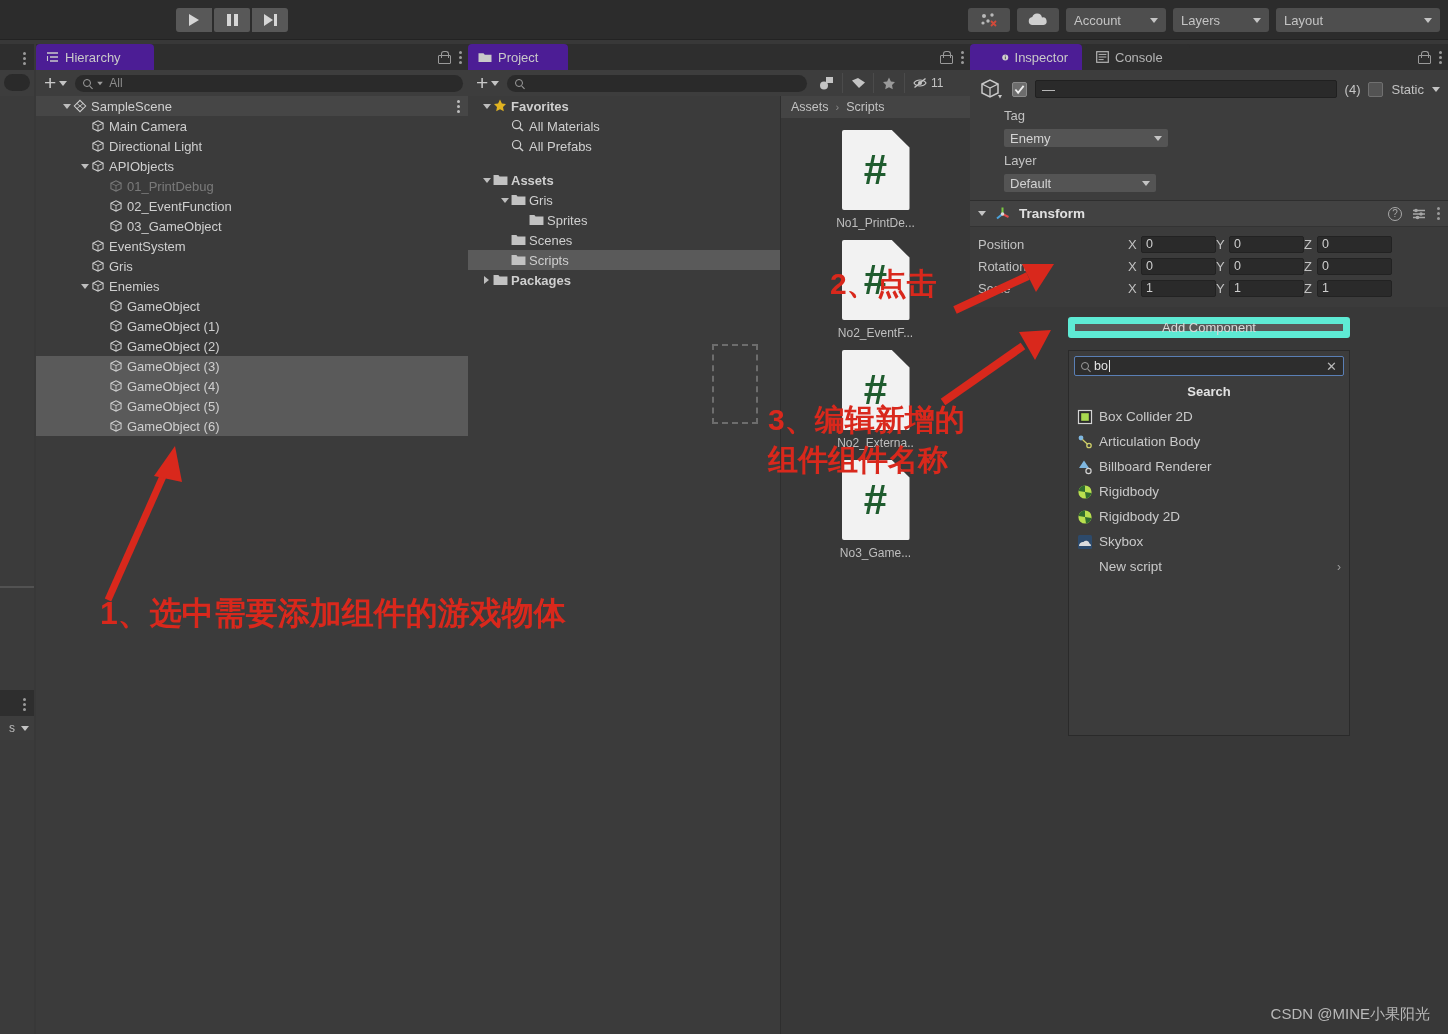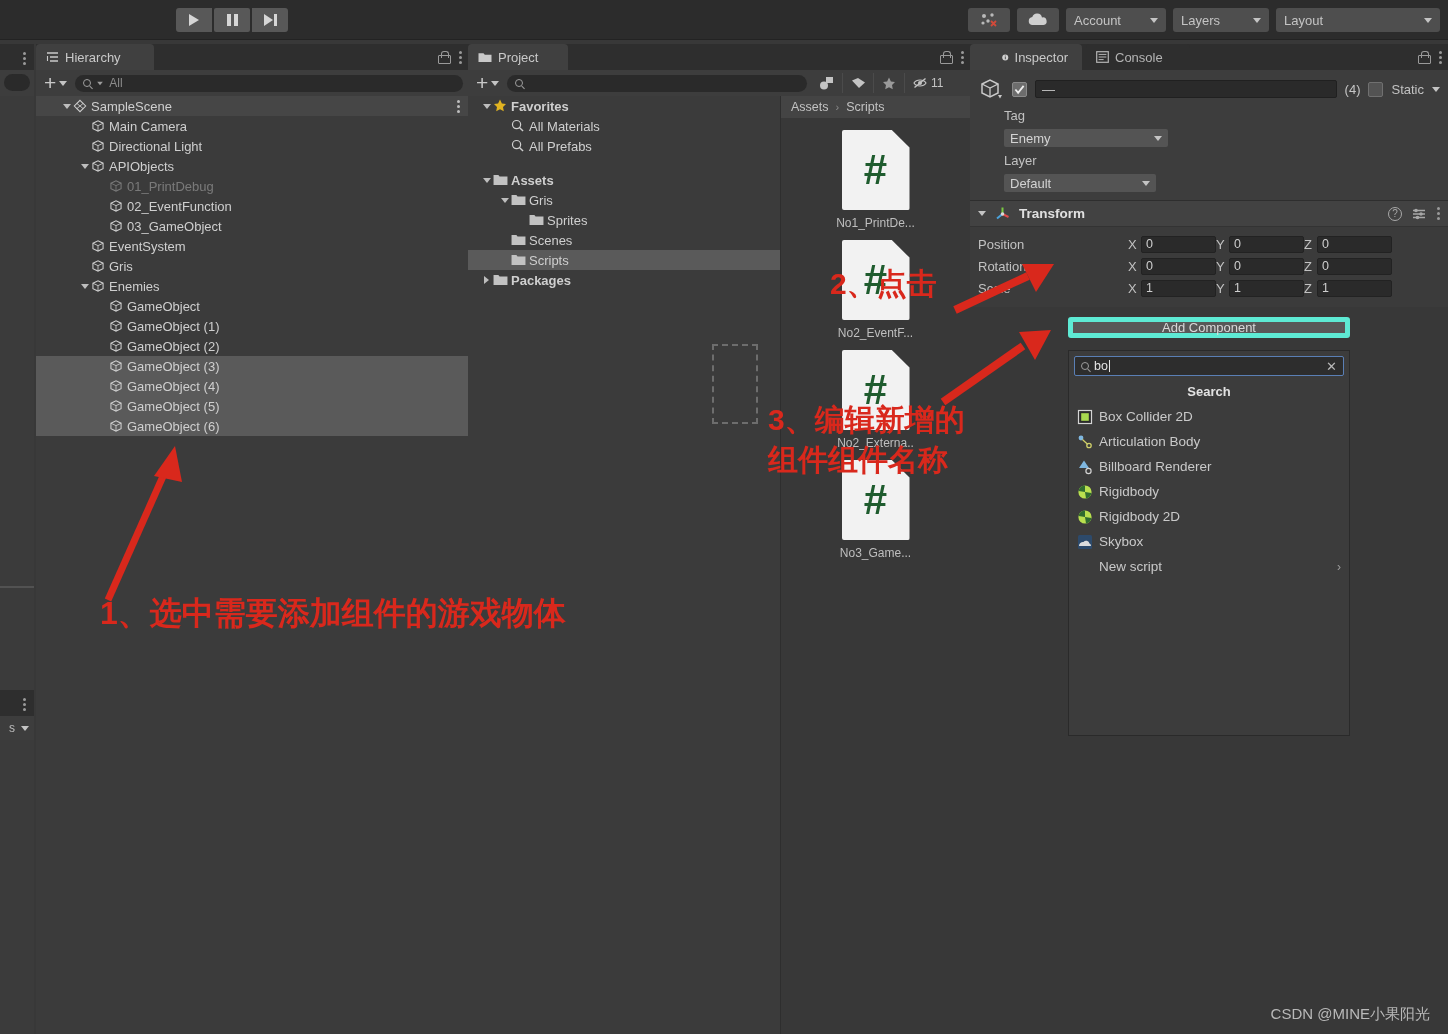--- a/index.html
+++ b/index.html
@@ -39,21 +39,21 @@
     height: 24px; background: #4e4e4e; border-radius: 3px; color: #c4c4c4;
     font-size: 13px; display: flex; align-items: center; padding: 0 8px;
     justify-content: space-between; gap: 10px;
   }
   .caret { width: 0; height: 0; border-left: 4px solid transparent; border-right: 4px solid transparent; border-top: 5px solid #c4c4c4; }
 
   
   .panel { position: absolute; background: #383838; }
   .tabbar { height: 26px; background: #2e2e2e; position: relative; }
   .tab {
-    position: absolute; top: 0; height: 26px; background: #404040;
+    position: absolute; top: 0; height: 26px; background: #4c1d95;
     display: flex; align-items: center; gap: 6px; padding: 0 14px 0 10px;
     color: #c9c9c9; font-size: 13px; border-radius: 4px 4px 0 0;
   }
   .tab.inactive { background: #2e2e2e; color: #b4b4b4; }
   .tabtools { position: absolute; right: 6px; top: 0; height: 26px; display: flex; align-items: center; gap: 10px; }
   .lock-ico { width: 11px; height: 13px; position: relative; }
   .lock-ico::before { content:""; position:absolute; left:0; bottom:0; width:11px; height:7px; border:1.5px solid #9a9a9a; border-radius:1px;}
   .lock-ico::after { content:""; position:absolute; left:2.5px; top:0; width:6px; height:6px; border:1.5px solid #9a9a9a; border-bottom:none; border-radius:3px 3px 0 0;}
   .kebab { display:flex; flex-direction:column; gap:2px; }
   .kebab i { width:3px; height:3px; background:#9a9a9a; border-radius:50%; display:block; }
@@ -122,21 +122,21 @@
   .xform-body { background:#3b3b3b; padding: 6px 0 8px 0; }
   .xrow { display:flex; align-items:center; height: 22px; padding: 0 8px; gap: 0; }
   .xlabel { width: 150px; color:#c2c2c2; font-size: 13px; }
   .axis { display:flex; align-items:center; gap: 4px; width: 88px; }
   .axis span { color:#c2c2c2; font-size: 13px; width: 9px; }
   .axis .inp { flex:1; height: 17px; background:#2a2a2a; border:1px solid #222; border-radius:2px; color:#cfcfcf; font-size:12.5px; display:flex; align-items:center; padding:0 4px; }
 
   
   .addcomp-wrap { margin-top: 10px; display:flex; flex-direction:column; align-items:center; }
   .addcomp-btn {
-    width: 282px; height: 21px; background:#585858; border:5px solid #5eead4; border-radius:3px;
+    width: 282px; height: 21px; background:#585858; border:7px solid #5eead4; border-radius:3px;
     color:#d9d9d9; font-size:13px; display:flex; align-items:center; justify-content:center;
   }
   .popup { width: 282px; background:#3c3c3c; border:1px solid #2a2a2a; margin-top: 12px; height: 386px; position:relative; }
   .popup-search { margin: 5px; height: 20px; background:#2d2d2d; border:1px solid #5a7fb5; border-radius:2px; display:flex; align-items:center; padding: 0 6px; gap:5px; }
   .ps-text { color:#e4e4e4; font-size: 12.5px; flex:1; display:flex; align-items:center; }
   .caretbar { display:inline-block; width:1px; height:12px; background:#e4e4e4; margin-left:1px; }
   .xclear { color:#b9b9b9; font-size: 13px; }
   .popup-title { text-align:center; color:#e2e2e2; font-size: 13px; font-weight:bold; padding: 3px 0 5px 0; }
   .pitem { height: 25px; display:flex; align-items:center; gap: 6px; padding: 0 8px; color:#c9c9c9; font-size: 13.5px; }
   .pitem.sel { background:#4a76b8; color:#ffffff; }

